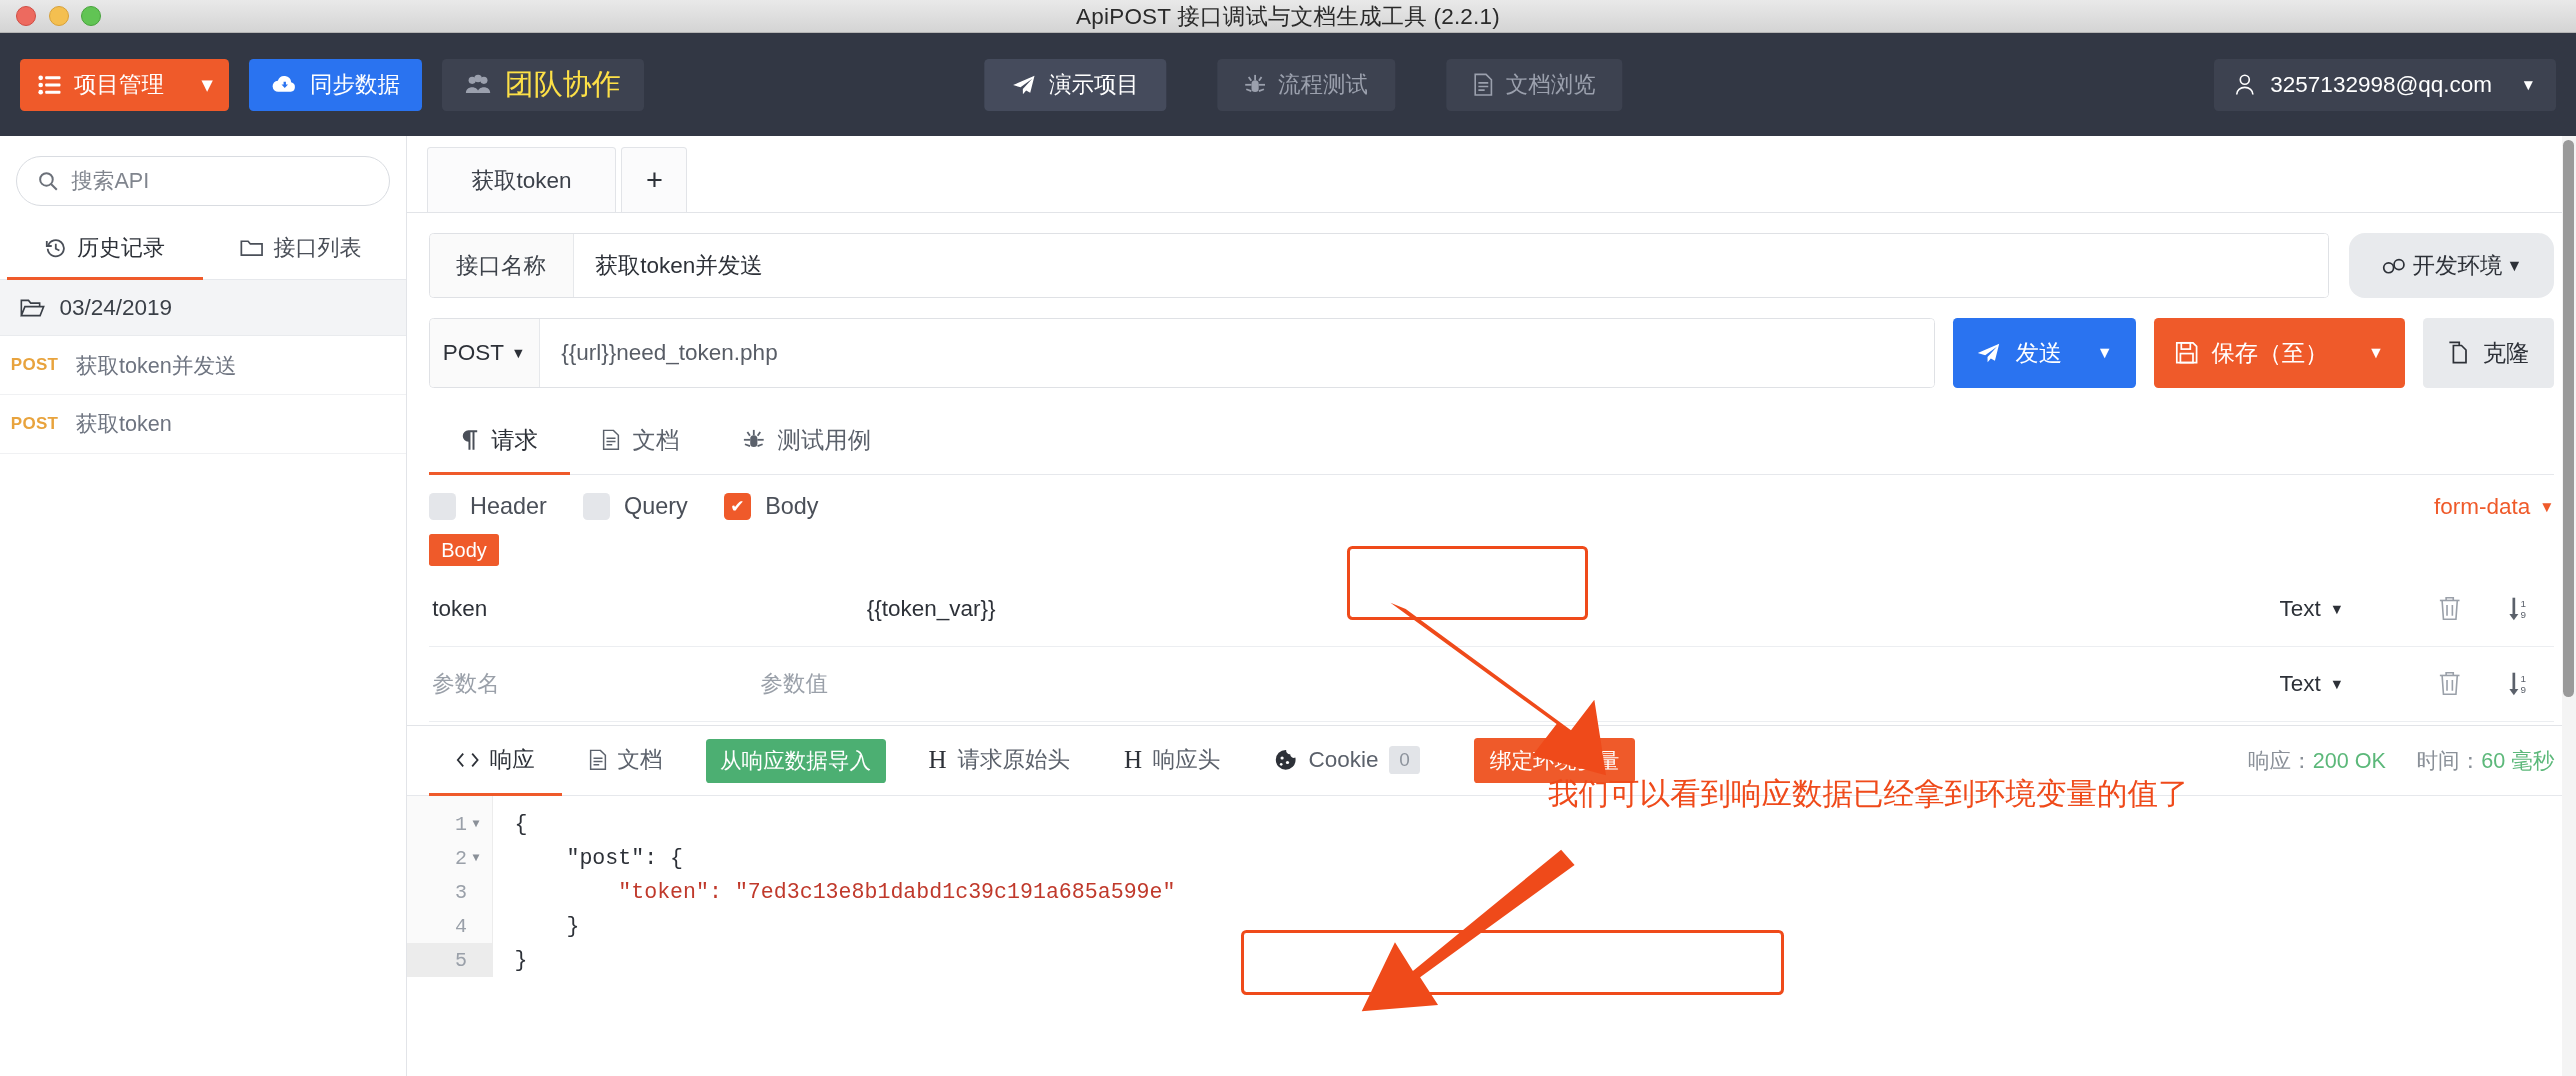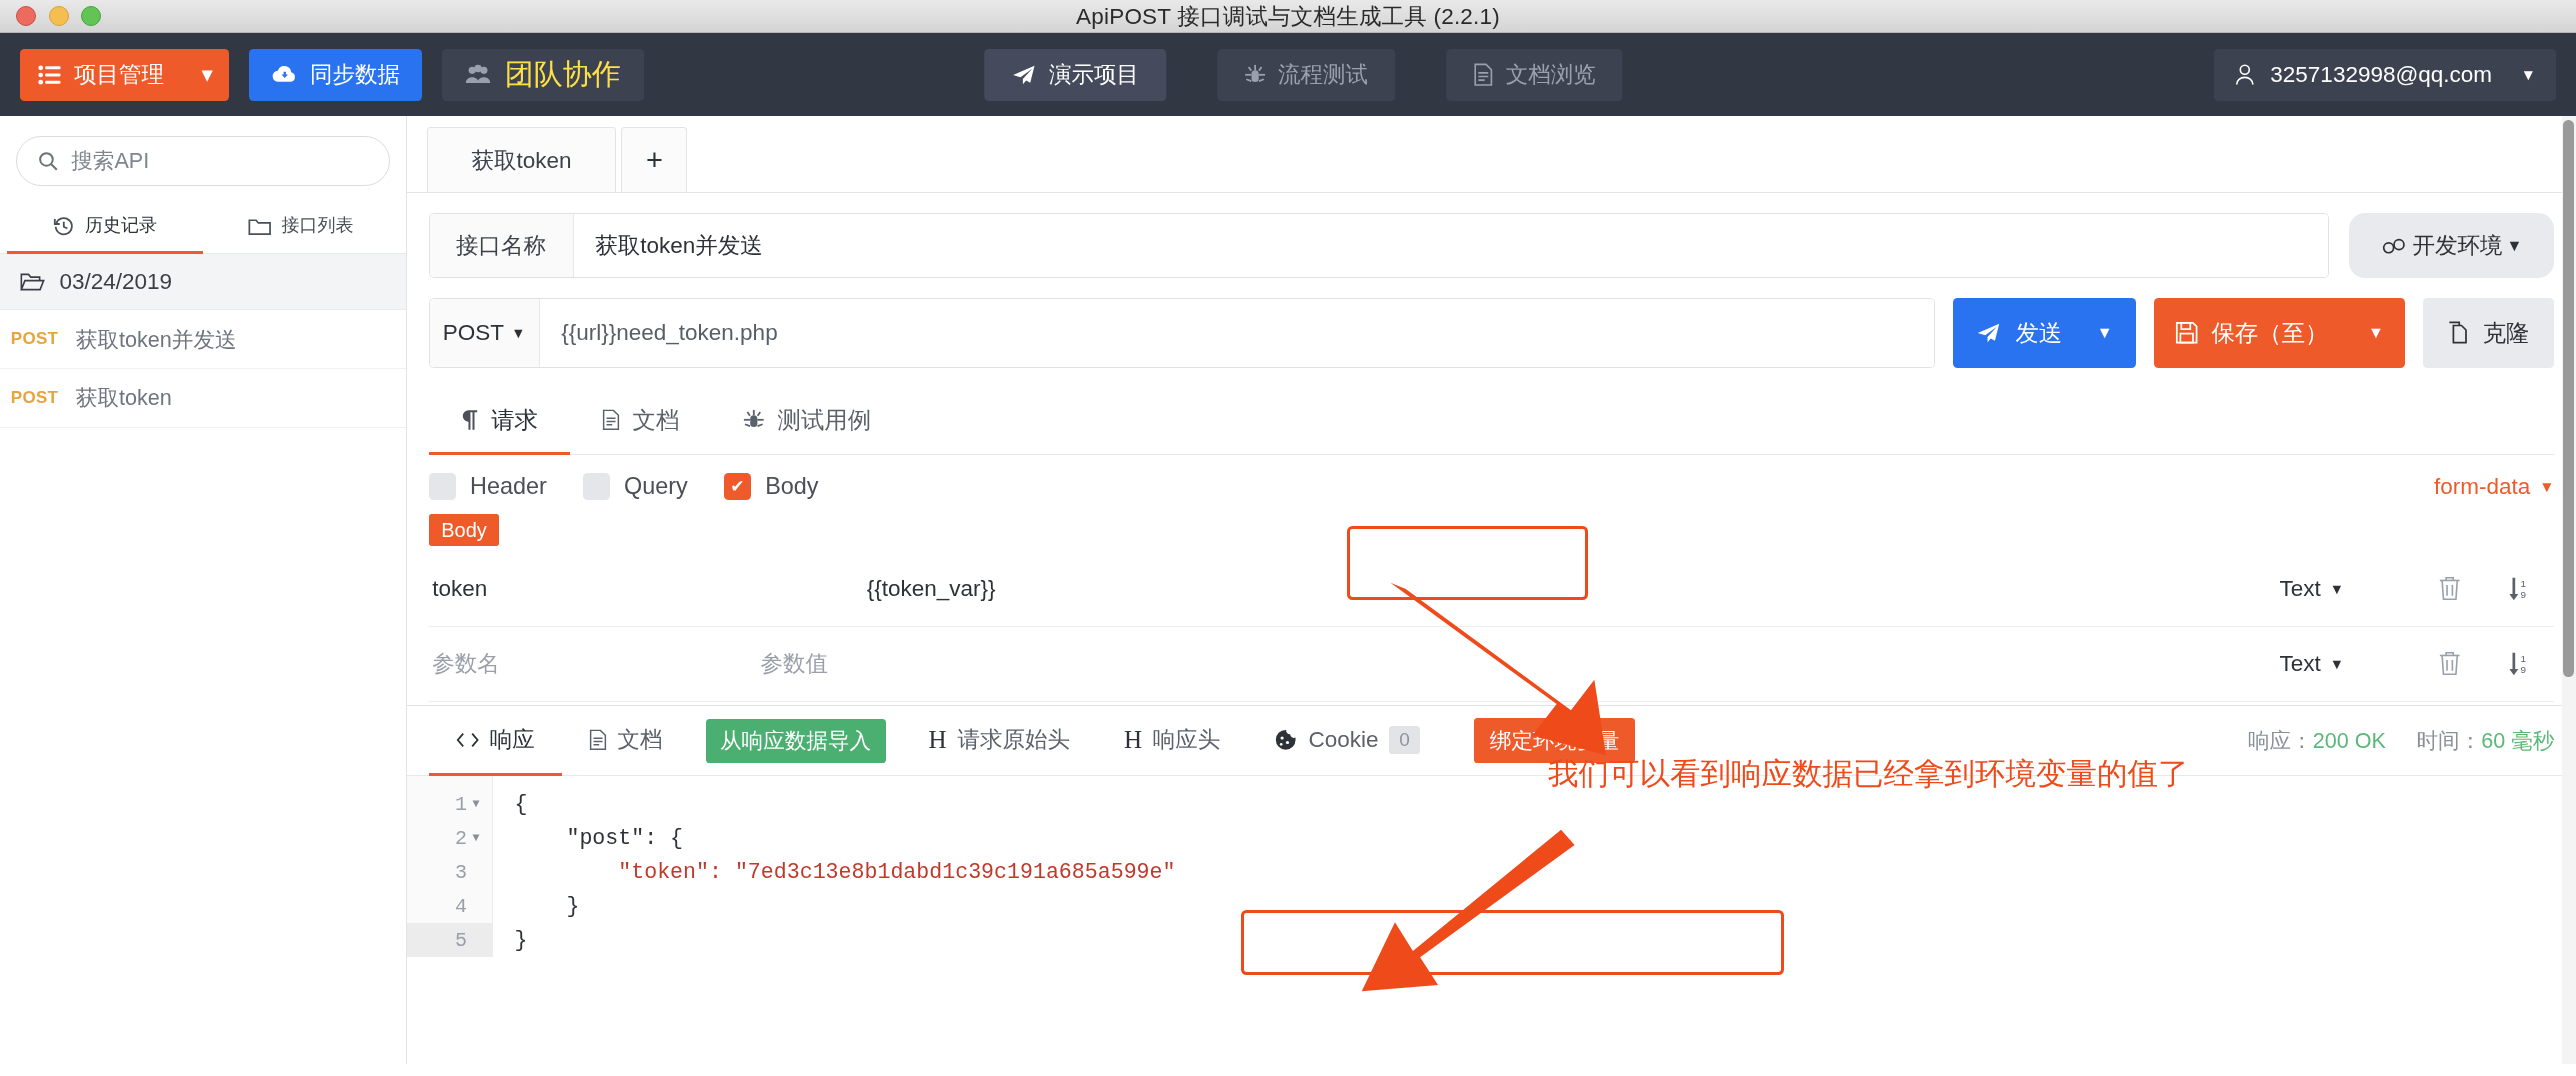--- a/index.html
+++ b/index.html
@@ -24,21 +24,21 @@
   .dot.red { background: #ed6a5f; border: 0.9px solid #d04d44; }
   .dot.yellow { background: #f4bf50; border: 0.9px solid #d7a13a; }
   .dot.green { background: #61c454; border: 0.9px solid #48a33d; }
   .win-title {
     position: absolute; left: 0; right: 0; text-align: center;
     font-size: 22.5px; color: #2a2a2a; letter-spacing: 0.2px;
   }
 
   
   .topnav {
-    height: 83px;
+    height: 103px;
     background: #323744;
     display: flex;
     align-items: center;
     padding: 0 20px;
     position: relative;
   }
   .btn-proj {
     background: #ef5a2a; color: #fff; height: 52px; border-radius: 4.5px;
     display: flex; align-items: center; gap: 12.6px; padding: 0 16px 0 18px;
     font-size: 22.5px; cursor: pointer; position: relative;
@@ -82,22 +82,22 @@
     height: 50px; border: 0.9px solid #d9dce1; border-radius: 27px;
     display: flex; align-items: center; padding: 0 20px; gap: 12.6px;
   }
   .search-box input {
     border: none; outline: none; font-size: 21.6px; color: #6b7079;
     font-family: inherit; background: transparent; width: 100%;
   }
   .search-box input::placeholder { color: #80858e; }
   .side-tabs { display: flex; border-bottom: 0.9px solid #e6e8ec; padding: 0 7.2px; }
   .side-tab {
-    flex: 1; text-align: center; padding: 12.6px 0 14.4px; font-size: 18px;
-    color: #4a4f58; display: flex; align-items: flex-end; justify-content: center;
+    flex: 1; text-align: center; padding: 12.6px 0 14.4px; font-size: 22px;
+    color: #4a4f58; display: flex; align-items: center; justify-content: center;
     gap: 10px; cursor: pointer; border-bottom: 3.6px solid transparent;
     margin-bottom: -0.9px;
   }
   .side-tab.active { border-bottom-color: #ef5a2a; color: #2d3138; }
   .folder-row {
     background: #f3f4f6; padding: 14.4px 20px; display: flex; align-items: center;
     gap: 14.4px; font-size: 22.5px; color: #3a3f47; cursor: pointer;
     border-bottom: 0.9px solid #e9ebee;
   }
   .api-row {

